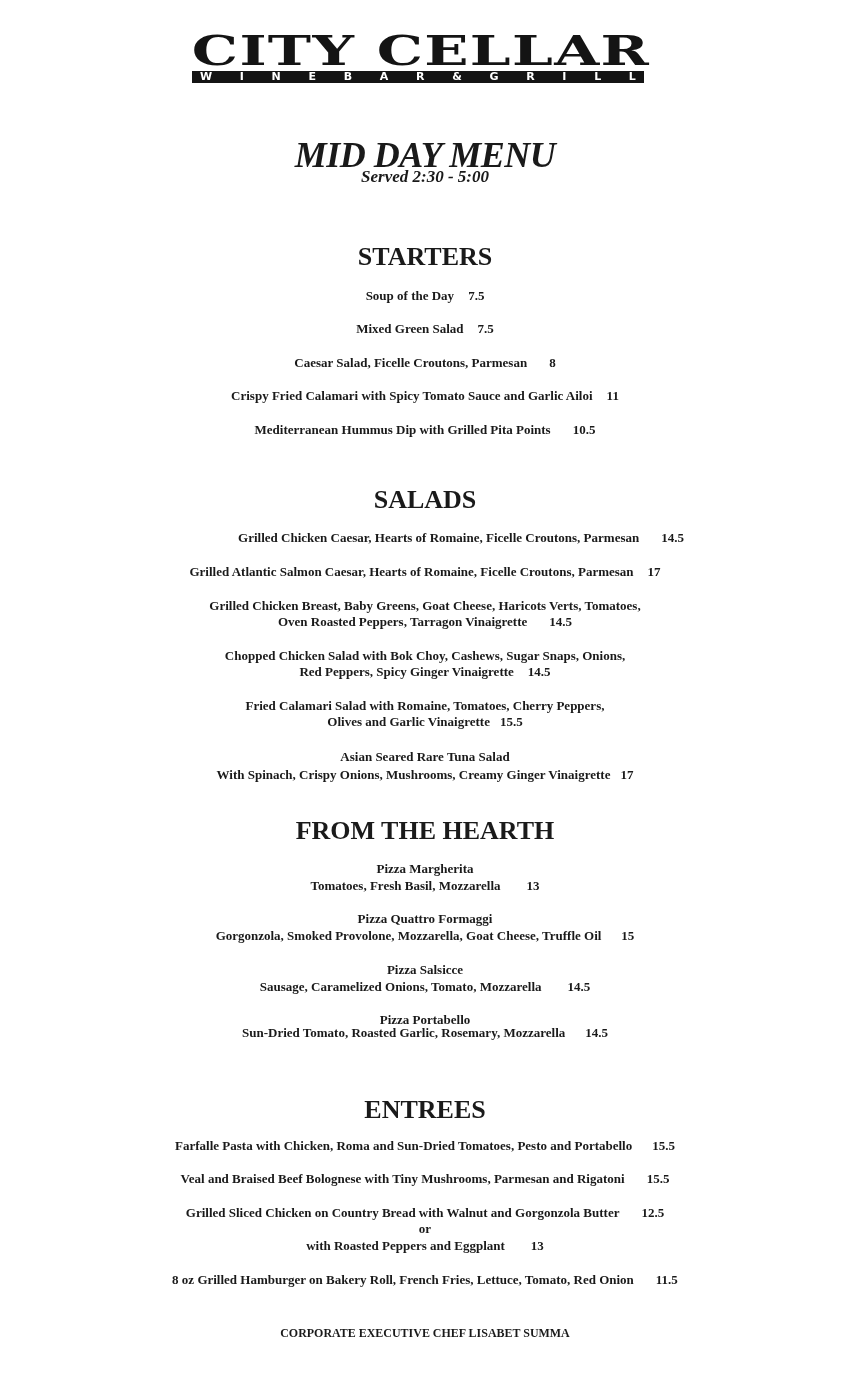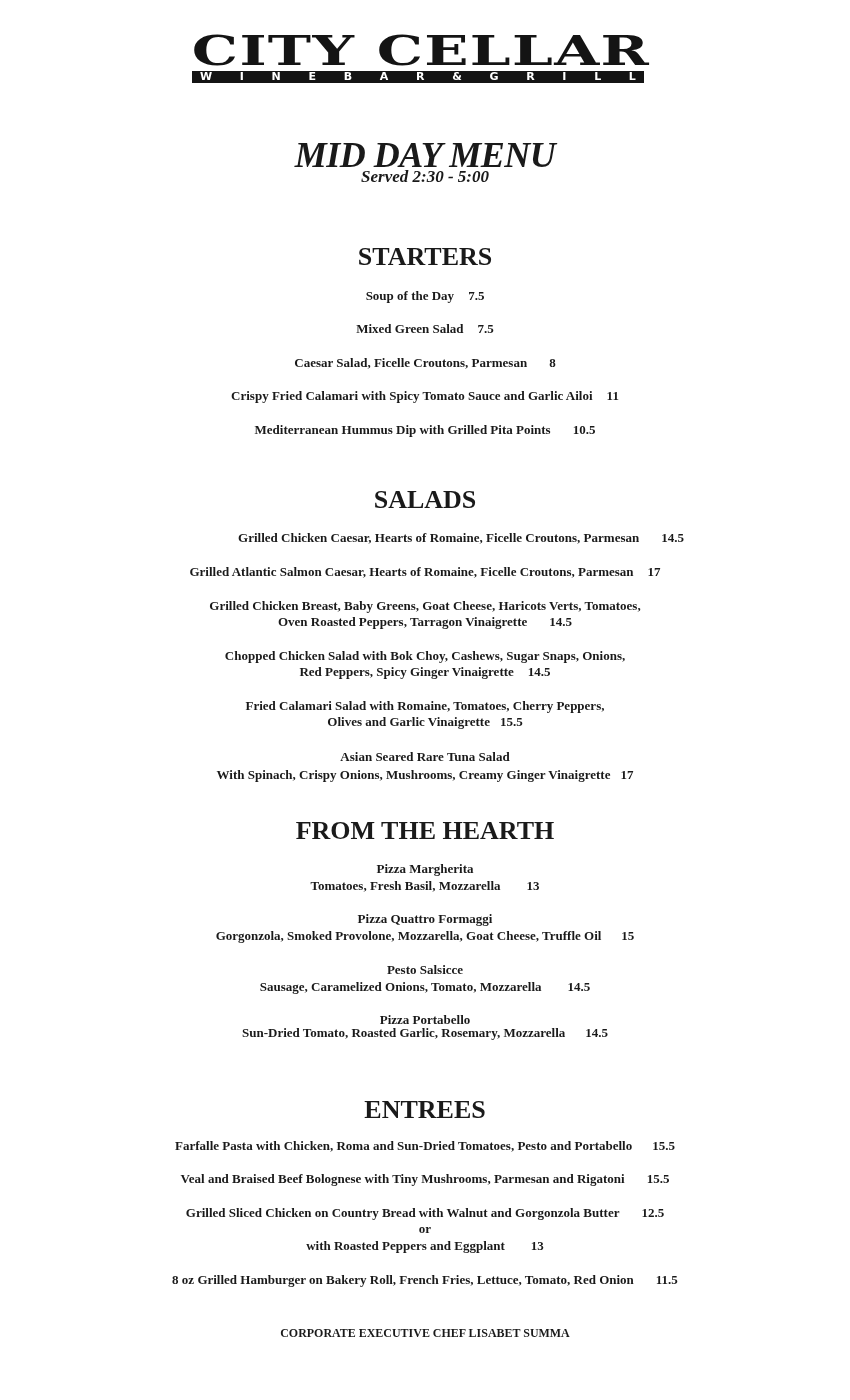--- a/index.html
+++ b/index.html
@@ -91,21 +91,21 @@
 <div class="abs item" style="top:697px;">Fried Calamari Salad with Romaine, Tomatoes, Cherry Peppers,</div>
 <div class="abs item" style="top:713px;"><span>Olives and Garlic Vinaigrette</span><span class="price" style="margin-left:10px">15.5</span></div>
 <div class="abs item" style="top:748px;">Asian Seared Rare Tuna Salad</div>
 <div class="abs item" style="top:766px;"><span>With Spinach, Crispy Onions, Mushrooms, Creamy Ginger Vinaigrette</span><span class="price" style="margin-left:10px">17</span></div>
 
 <div class="abs section-heading" style="top:816px;">FROM THE HEARTH</div>
 <div class="abs item" style="top:860px;">Pizza Margherita</div>
 <div class="abs item" style="top:877px;"><span>Tomatoes, Fresh Basil, Mozzarella</span><span class="price" style="margin-left:26px">13</span></div>
 <div class="abs item" style="top:910px;">Pizza Quattro Formaggi</div>
 <div class="abs item" style="top:927px;"><span>Gorgonzola, Smoked Provolone, Mozzarella, Goat Cheese, Truffle Oil</span><span class="price" style="margin-left:20px">15</span></div>
-<div class="abs item" style="top:961px;">Pesto Salsicce</div>
+<div class="abs item" style="top:961px;">Pizza Salsicce</div>
 <div class="abs item" style="top:978px;"><span>Sausage, Caramelized Onions, Tomato, Mozzarella</span><span class="price" style="margin-left:26px">14.5</span></div>
 <div class="abs item" style="top:1011px;">Pizza Portabello</div>
 <div class="abs item" style="top:1024px;"><span>Sun-Dried Tomato, Roasted Garlic, Rosemary, Mozzarella</span><span class="price" style="margin-left:20px">14.5</span></div>
 
 <div class="abs section-heading" style="top:1095px;">ENTREES</div>
 <div class="abs item" style="top:1137px;"><span>Farfalle Pasta with Chicken, Roma and Sun-Dried Tomatoes, Pesto and Portabello</span><span class="price" style="margin-left:20px">15.5</span></div>
 <div class="abs item" style="top:1170px;"><span>Veal and Braised Beef Bolognese with Tiny Mushrooms, Parmesan and Rigatoni</span><span class="price" style="margin-left:22px">15.5</span></div>
 <div class="abs item" style="top:1204px;"><span>Grilled Sliced Chicken on Country Bread with Walnut and Gorgonzola Butter</span><span class="price" style="margin-left:22px">12.5</span></div>
 <div class="abs item" style="top:1220px;">or</div>
 <div class="abs item" style="top:1237px;"><span>with Roasted Peppers and Eggplant</span><span class="price" style="margin-left:26px">13</span></div>

